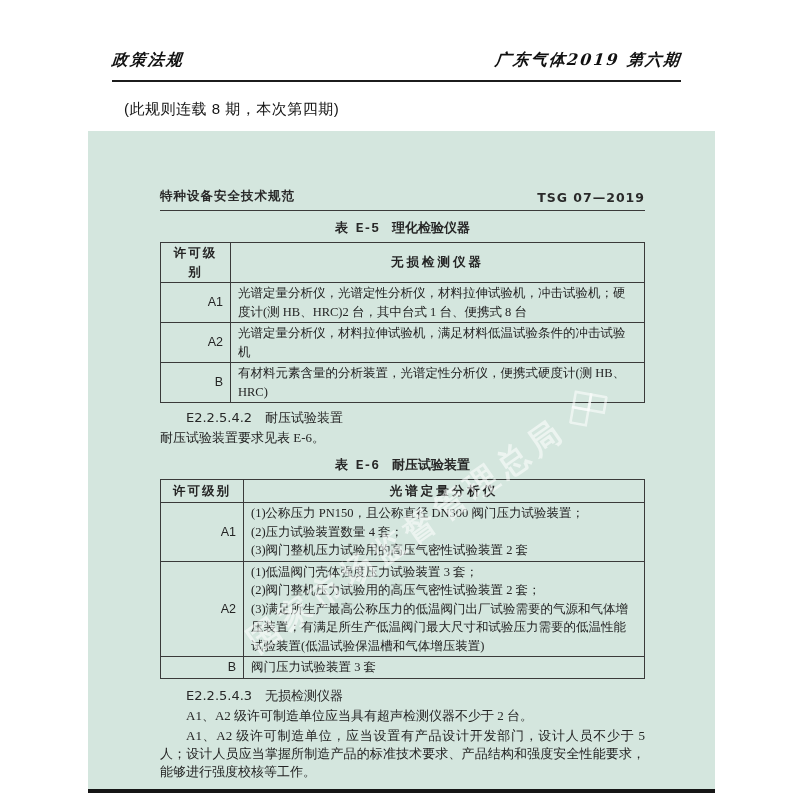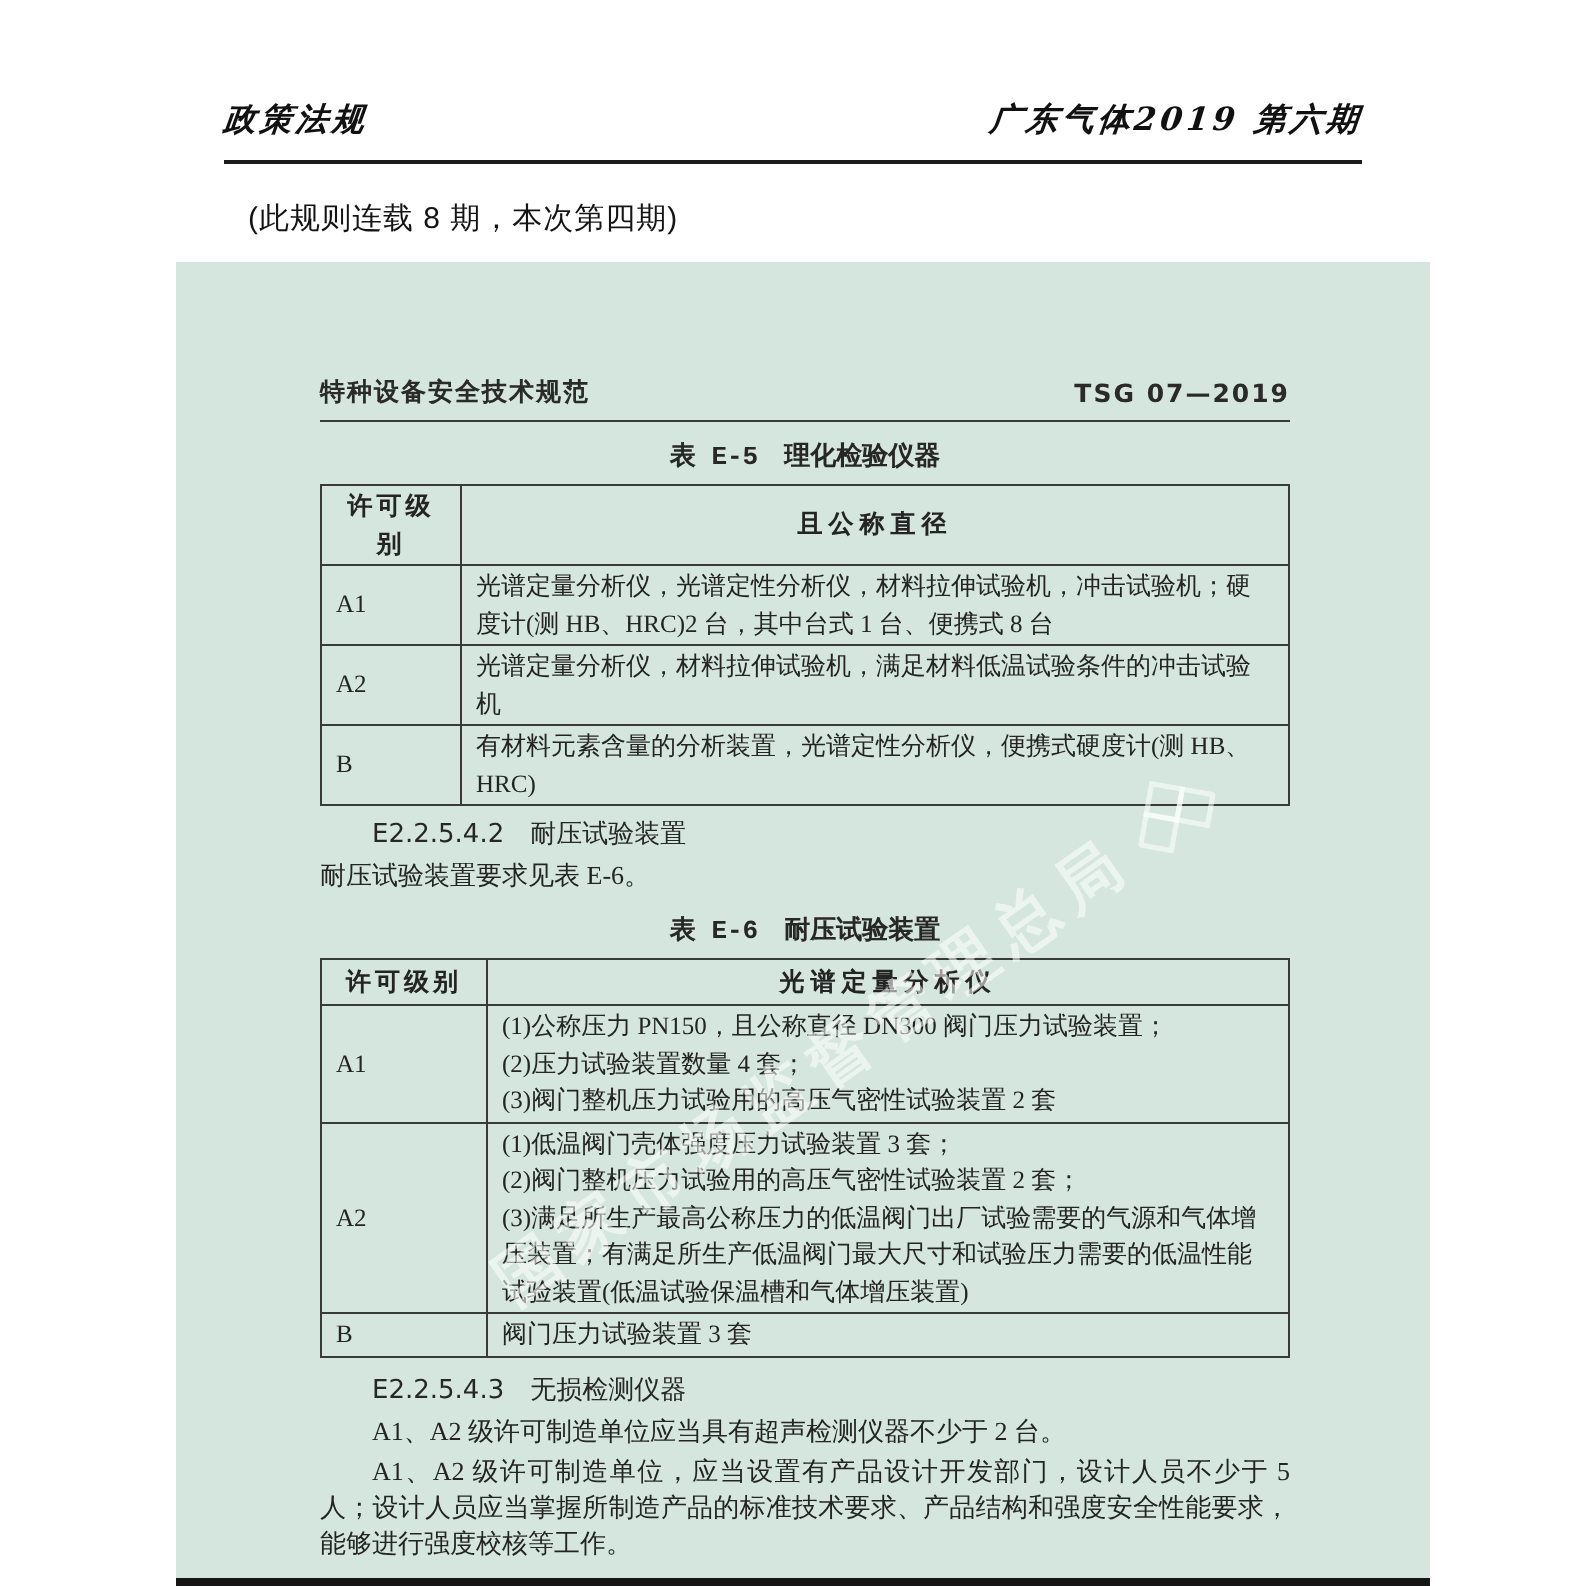--- a/index.html
+++ b/index.html
@@ -29,21 +29,21 @@
   }
 
   
   .scan-page {
     position:absolute; left:88px; top:131px; width:627px; height:662px;
     background:#d4e6de; overflow:hidden;
   }
   .scan-inner { position:relative; z-index:1; padding:57px 70px 0 72px; }
 
   .scan-header {
-    display:flex; justify-content:space-between; align-items:center;
+    display:flex; justify-content:space-between; align-items:flex-end;
     border-bottom:1.5px solid #3a3a3a; padding-bottom:5px;
     font-family:"DejaVu Sans","Liberation Sans",sans-serif;
     font-weight:bold; font-size:12.5px; color:#2a2a2a; letter-spacing:1px;
   }
 
   .table-caption {
     text-align:center; margin-top:9px;
     font-family:Liberation Mono, monospace;
     font-weight:bold; font-size:13px; line-height:18px; color:#272727;
   }
@@ -56,21 +56,21 @@
   }
   table.spec th, table.spec td {
     border:1.3px solid #3a3a3a; padding:1px 7px; vertical-align:middle;
     font-weight:normal;
   }
   table.spec th {
     font-family:"DejaVu Sans","Liberation Sans",sans-serif;
     font-weight:bold; height:20px; text-align:center; letter-spacing:2px;
   }
   table.spec th.items-col { letter-spacing:3px; }
-  td.level-cell { text-align:left; font-family:Liberation Serif, serif; }
+  td.level-cell { text-align:right; font-family:Liberation Sans, sans-serif; }
   col.lvl-e5 { width:70px; }
   col.lvl-e6 { width:83px; }
   .cell-line { margin:0; }
 
   .clause-heading {
     font-family:"DejaVu Sans","Liberation Sans",sans-serif;
     font-weight:normal; font-size:13px; line-height:18px; color:#272727;
     margin:6px 0 0 26px;
   }
   .clause-heading.gap { margin-top:8px; }
@@ -120,21 +120,21 @@
     <div class="table-caption">表 E-5　理化检验仪器</div>
 
     <table class="spec">
       <colgroup>
           <col class="lvl-e5">
           <col>
         </colgroup>
       <tbody>
           <tr>
         <th>许可级别</th>
-        <th class="items-col">且公称直径</th>
+        <th class="items-col">无损检测仪器</th>
       </tr>
       <tr>
         <td class="level-cell">A1</td>
         <td>光谱定量分析仪，光谱定性分析仪，材料拉伸试验机，冲击试验机；硬度计(测 HB、HRC)2 台，其中台式 1 台、便携式 8 台</td>
       </tr>
       <tr>
         <td class="level-cell">A2</td>
         <td>光谱定量分析仪，材料拉伸试验机，满足材料低温试验条件的冲击试验机</td>
       </tr>
       <tr>

